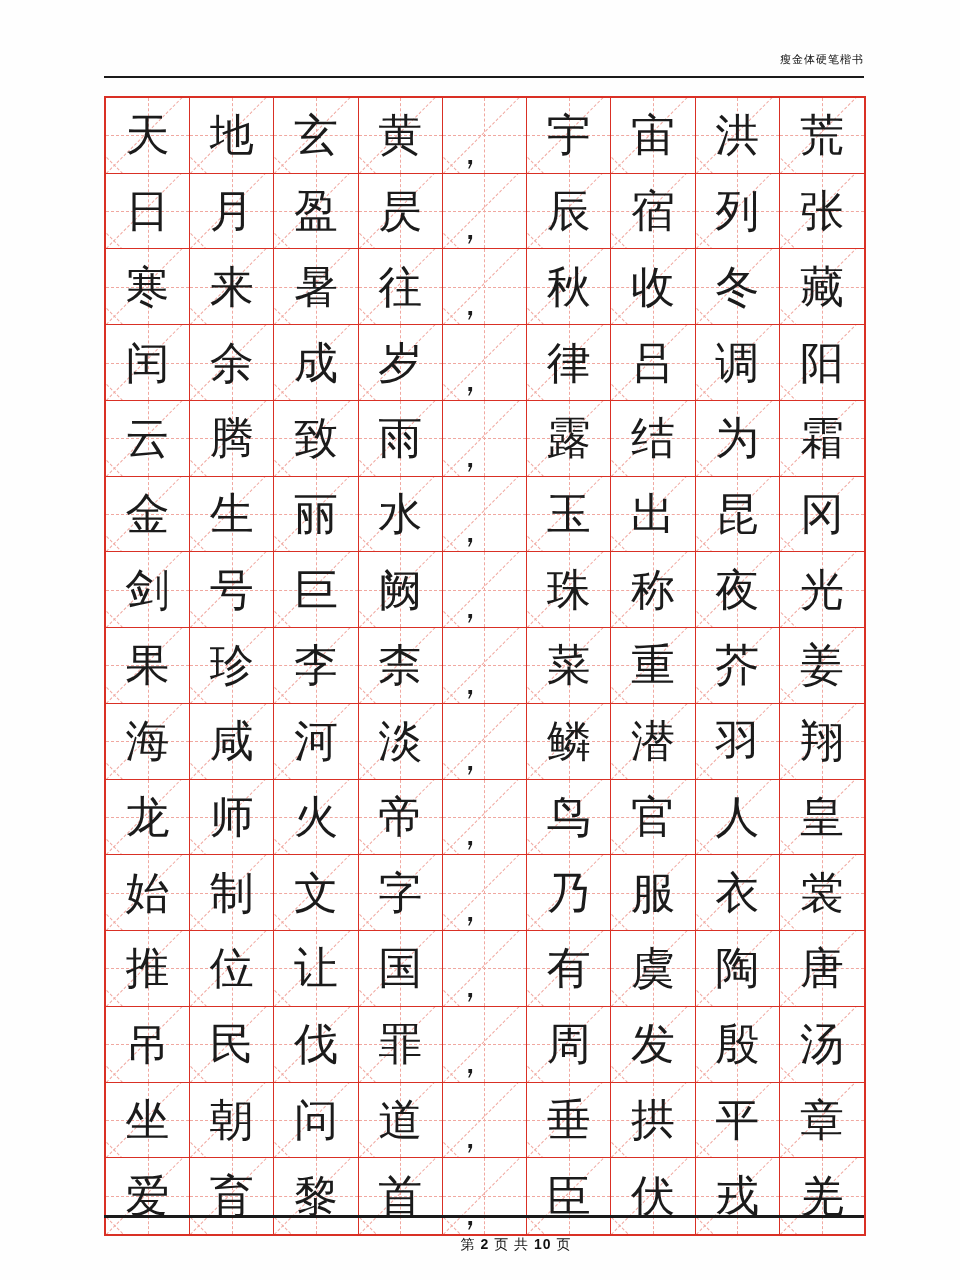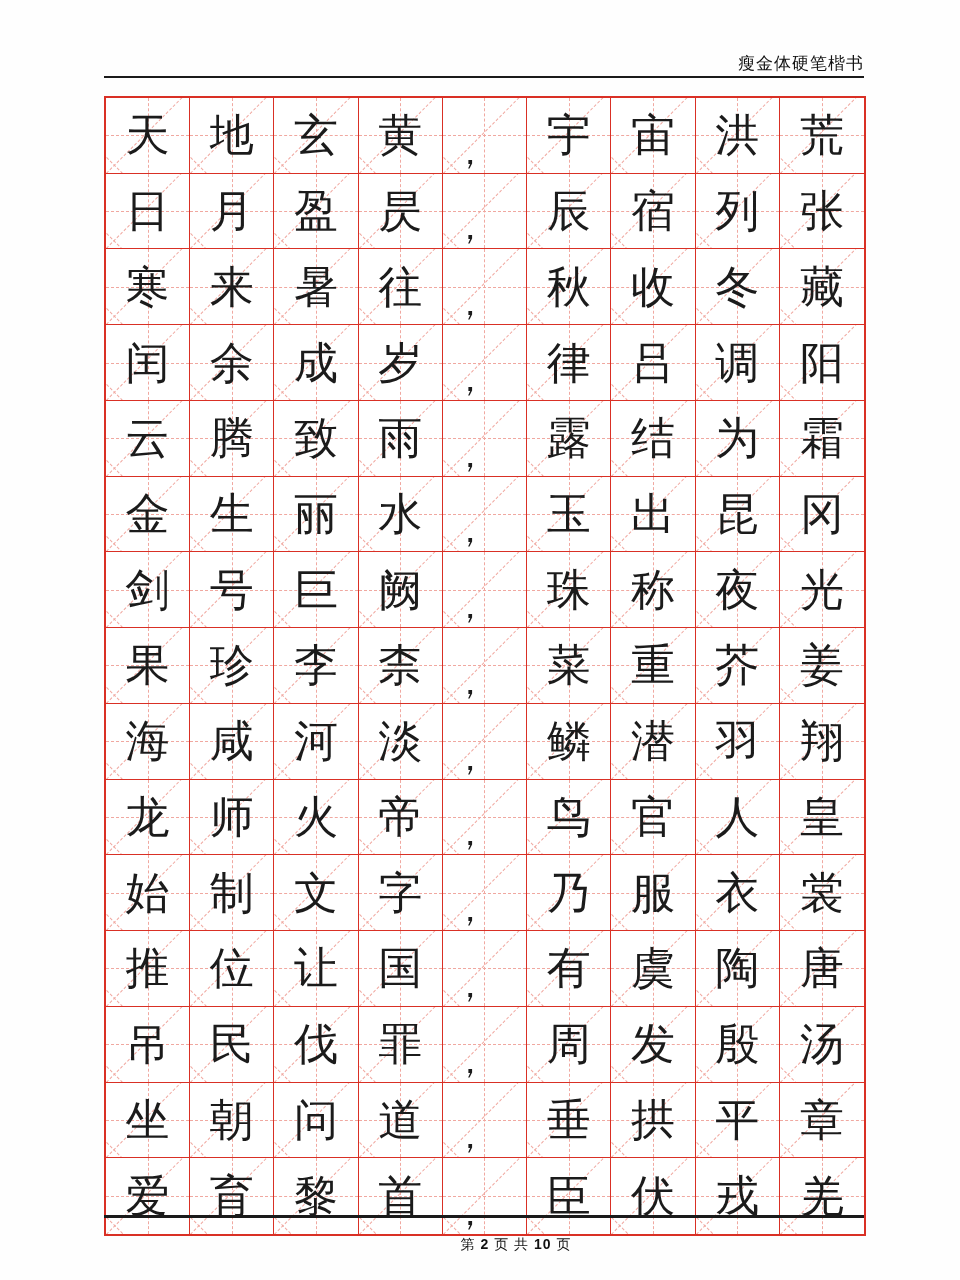--- a/index.html
+++ b/index.html
@@ -21,21 +21,21 @@
     width: 960px;
     height: 1280px;
     background: #fefefe;
   }
 
   
   .header {
     position: absolute;
     top: 52px;
     right: 96px;
-    font-size: 17px;
+    font-size: 11px;
     letter-spacing: 1px;
     color: #111;
     font-family: "Liberation Sans", "DejaVu Sans", sans-serif;
     white-space: nowrap;
   }
   .header-rule {
     position: absolute;
     top: 76px;
     left: 104px;
     right: 96px;

